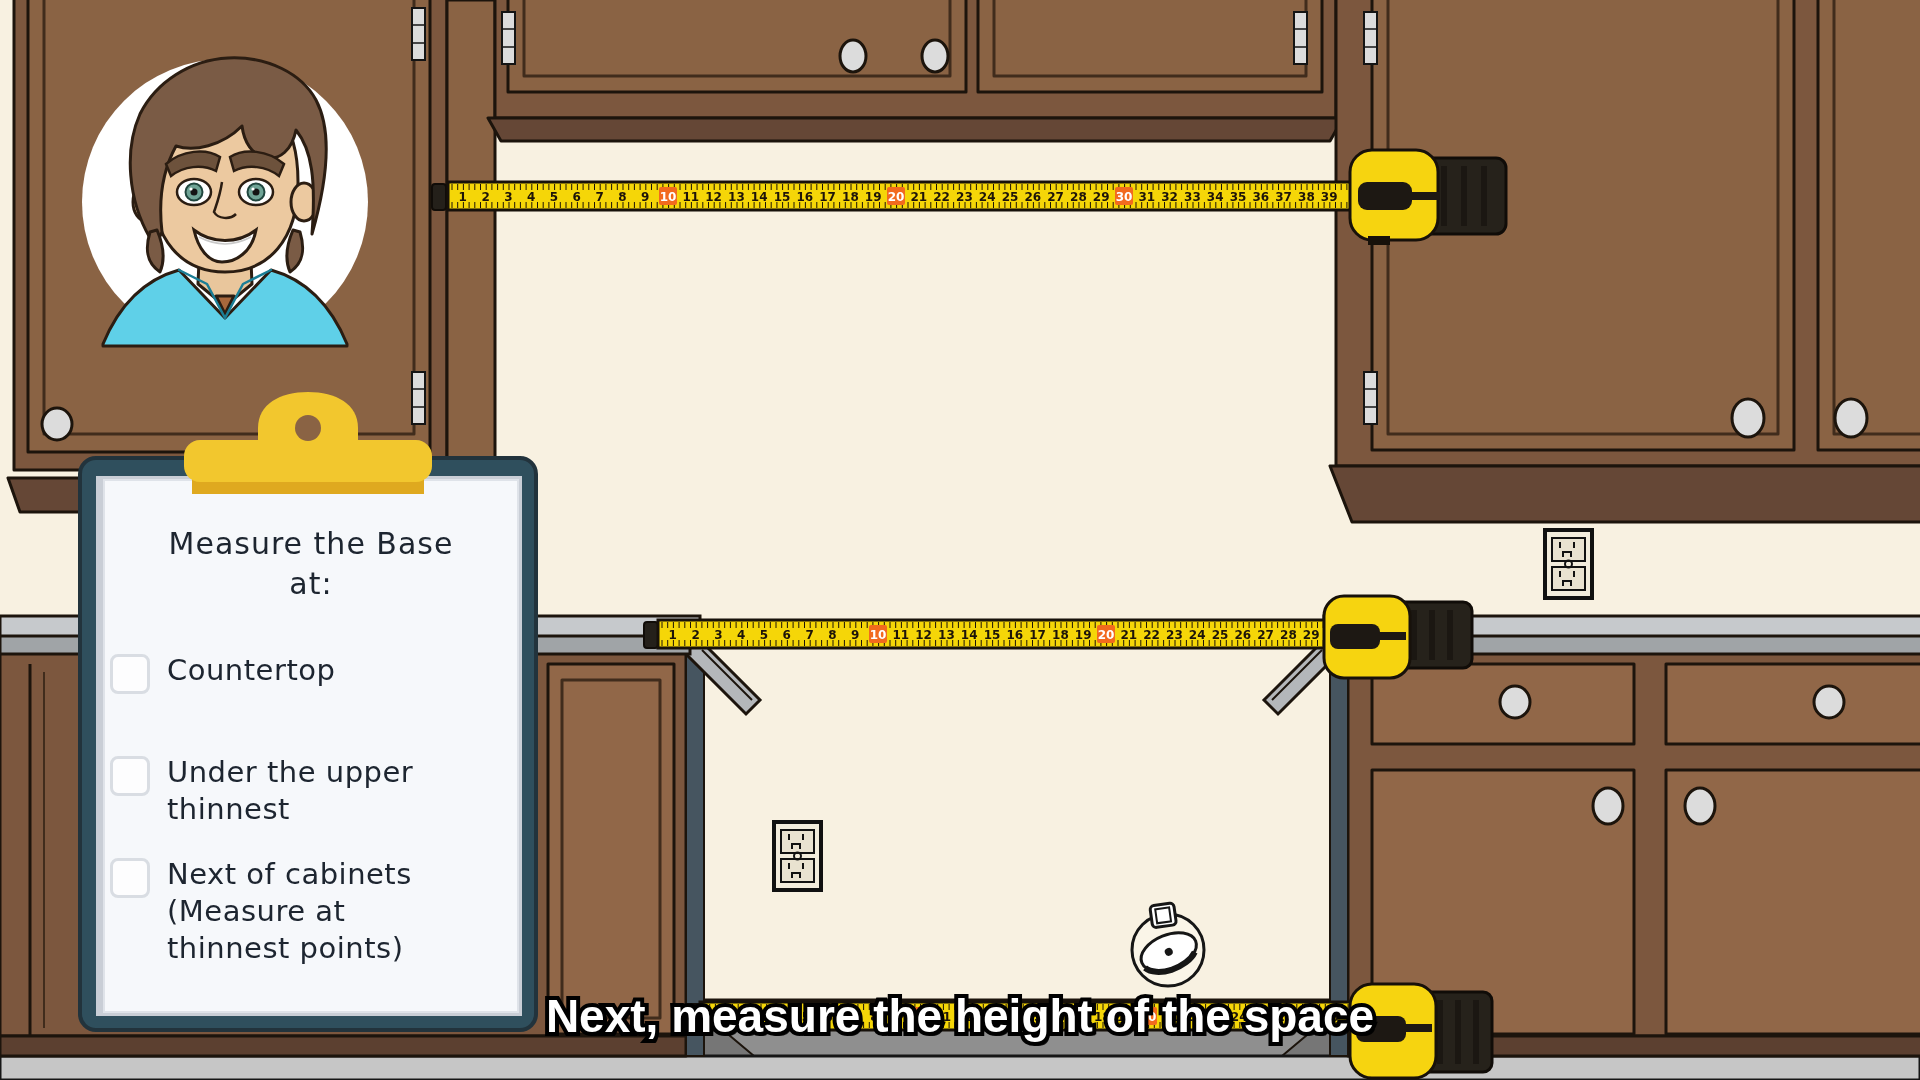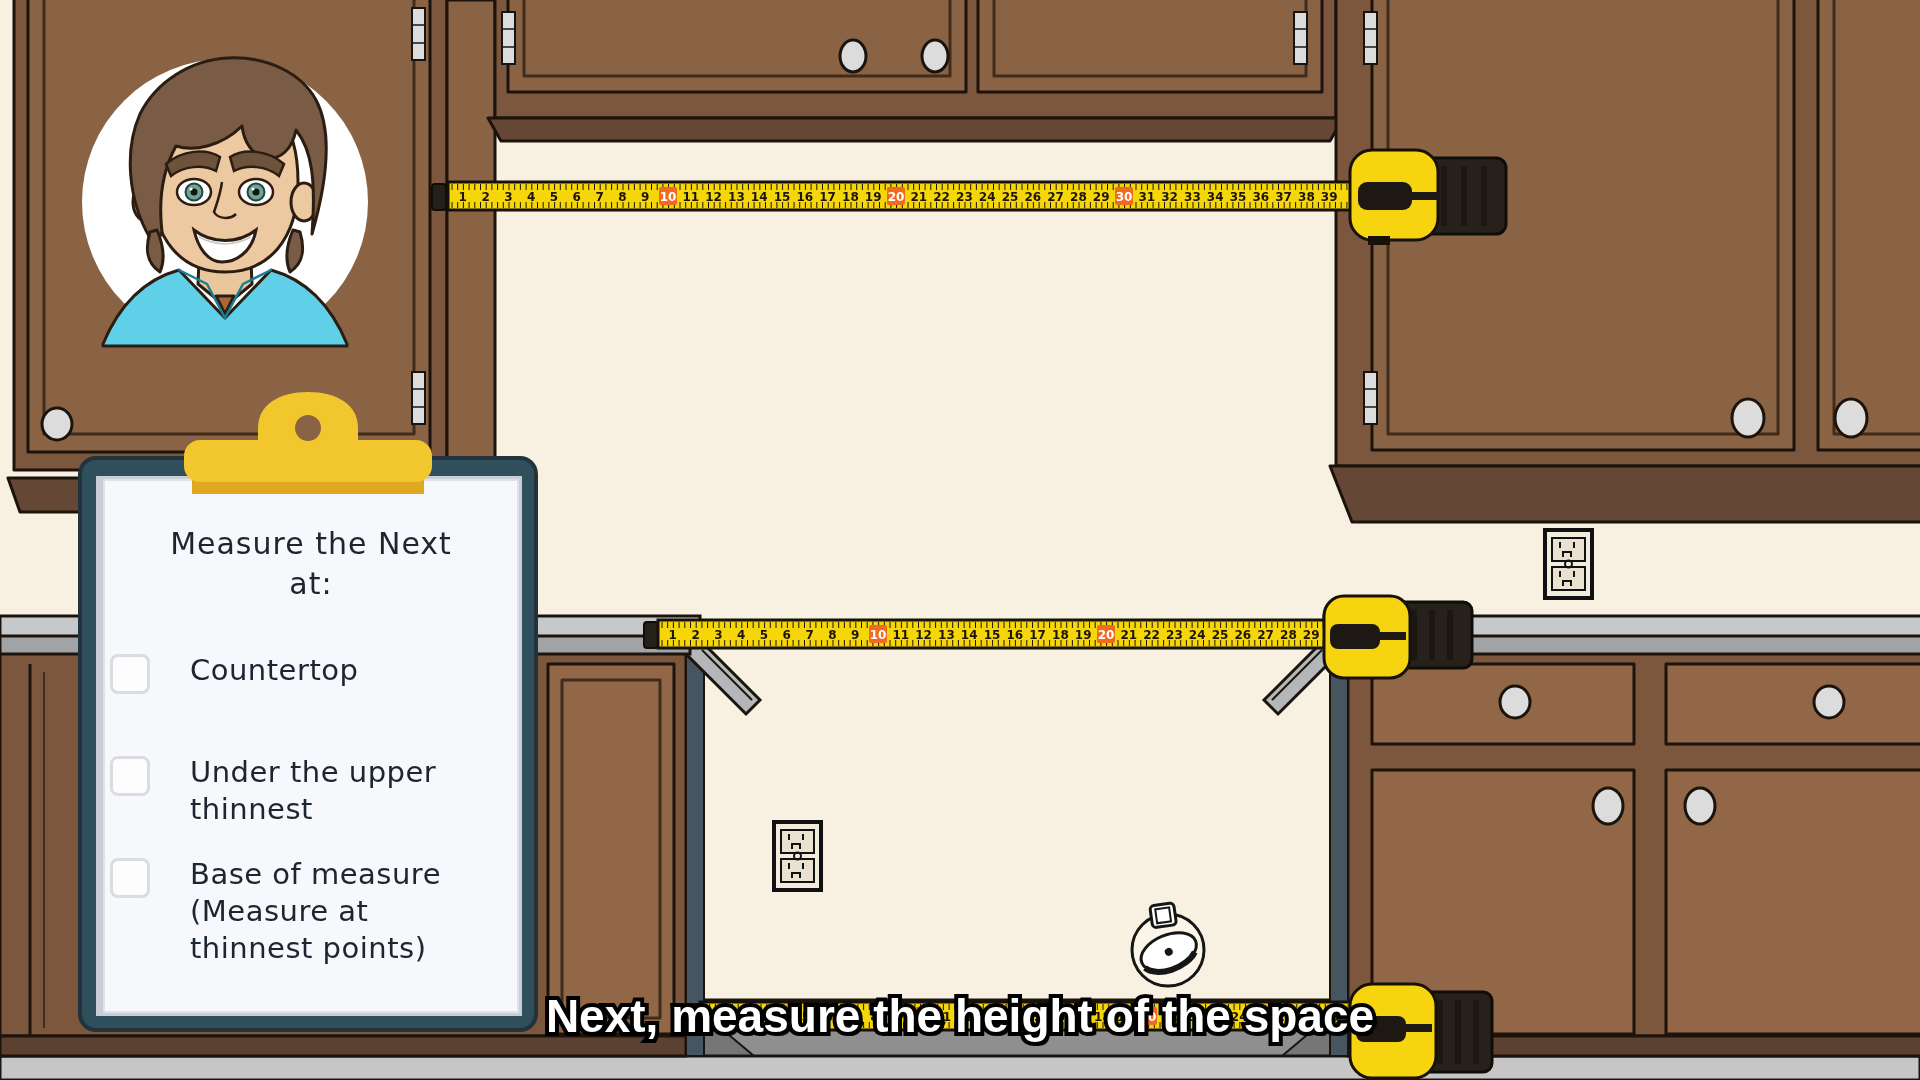--- a/index.html
+++ b/index.html
@@ -7,21 +7,21 @@
          font-family:"Liberation Sans",sans-serif;}
   #scene{position:absolute;left:0;top:0;}
   
   #checklist{position:absolute;left:104px;top:480px;width:414px;height:532px;color:#1d2530;}
   .cl-title{margin-top:44px;text-align:center;font-family:"DejaVu Sans",sans-serif;
             font-size:30px;line-height:40px;letter-spacing:1px;white-space:pre-line;}
   .cl-row{position:absolute;left:4px;width:360px;}
   .cl-row.r1{top:172px}.cl-row.r2{top:274px}.cl-row.r3{top:376px}
   .cl-box{position:absolute;left:2px;top:2px;width:34px;height:34px;border:3px solid #d9dde3;
           border-radius:8px;background:#fdfdfe;}
-  .cl-text{margin-left:82px;font-family:"DejaVu Sans",sans-serif;font-size:29px;line-height:37px;
+  .cl-text{margin-left:59px;font-family:"DejaVu Sans",sans-serif;font-size:29px;line-height:37px;
            letter-spacing:.5px;white-space:pre-line;}
 </style>
 </head>
 <body>
 
 <div id="stage">
 <svg id="scene" width="1920" height="1080" viewBox="0 0 1920 1080">
 
   <rect x="0" y="0" width="1920" height="1080" fill="#f8f1e1"></rect>
 
@@ -1139,31 +1139,31 @@
     <circle cx="308" cy="428" r="13" fill="#8a6344"></circle>
   </g>
 
   <g font-family="Liberation Sans, sans-serif" font-size="46" font-weight="bold" text-anchor="middle">
     <text x="963" y="1036" fill="#000000" opacity="0.85">Next, measure the height of the space</text>
     <text x="960" y="1032" fill="#ffffff" stroke="#000000" stroke-width="8" paint-order="stroke">Next, measure the height of the space</text>
   </g>
 </svg>
 
 <div id="checklist">
-  <div class="cl-title">Measure the Next
+  <div class="cl-title">Measure the Base
 at:</div>
   <div class="cl-row r1">
     <div class="cl-box"></div>
     <div class="cl-text">Countertop</div>
   </div>
   <div class="cl-row r2">
     <div class="cl-box"></div>
     <div class="cl-text">Under the upper
 thinnest</div>
   </div>
   <div class="cl-row r3">
     <div class="cl-box"></div>
-    <div class="cl-text">Base of measure
+    <div class="cl-text">Next of cabinets
 (Measure at
 thinnest points)</div>
   </div>
 </div>
 </div>
 
 </body></html>

